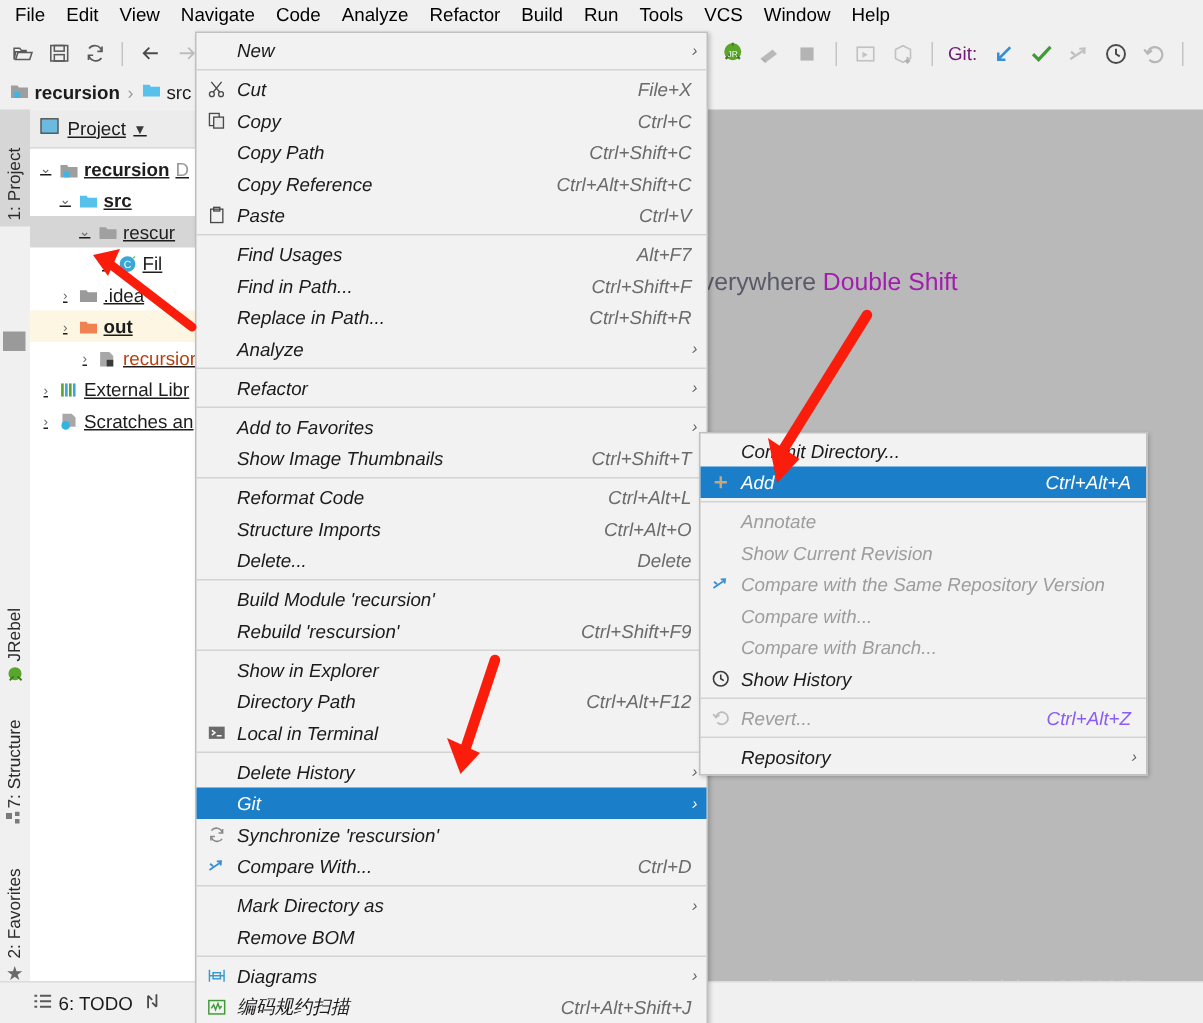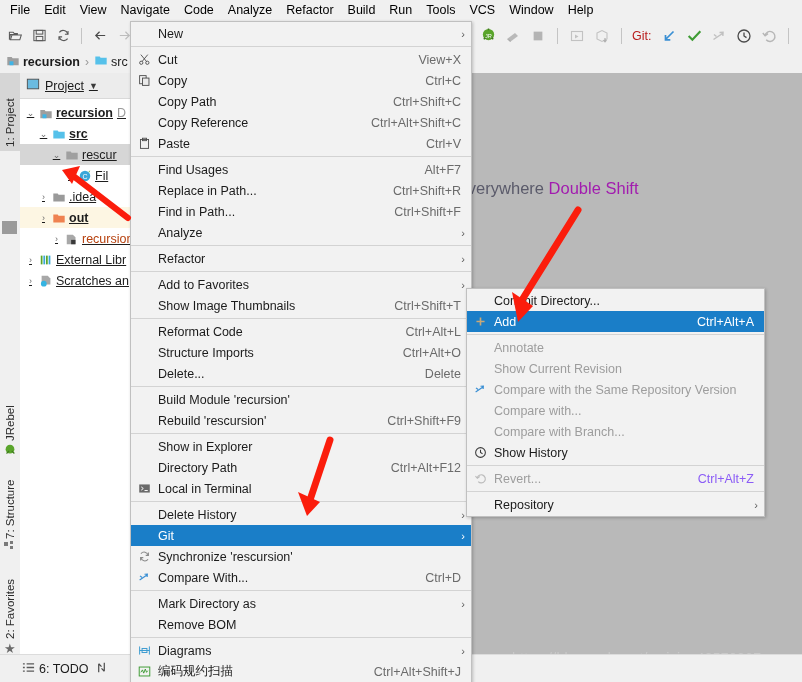--- a/index.html
+++ b/index.html
@@ -22,21 +22,21 @@
 
   
   .toolbar{
     position:absolute;left:0;top:21px;width:802px;height:29px;
     background:#f0f0f0;display:flex;align-items:center;
   }
   .tb-left{display:flex;align-items:center;padding-left:4px;gap:2px;}
   .tb-right{position:absolute;left:477px;top:0;height:29px;display:flex;align-items:center;gap:3px;}
   .tbtn{width:22px;height:22px;display:flex;align-items:center;justify-content:center;}
   .tsep{width:1px;height:16px;background:#c4c4c4;margin:0 5px;}
-  .gitlabel{font-size:12.5px;color:#b91c1c;margin:0 4px 0 2px;}
+  .gitlabel{font-size:12.5px;color:#701a75;margin:0 4px 0 2px;}
 
   
   .breadcrumb{
     position:absolute;left:0;top:50px;width:802px;height:23px;
     background:#f0f0f0;display:flex;align-items:center;padding-left:6px;gap:3px;
   }
   .bc-name{font-weight:bold;font-size:12.5px;color:#1b1b1b;}
   .bc-sep{color:#9a9a9a;font-size:12px;margin:0 2px;}
   .bc-plain{font-size:12.5px;color:#1b1b1b;}
 
@@ -75,21 +75,21 @@
   .statusbar{position:absolute;left:0;bottom:0;width:802px;height:27px;background:#f0f0f0;display:flex;align-items:center;padding-left:22px;gap:6px;border-top:1px solid #dcdcdc;}
   .sb-item{display:flex;align-items:center;gap:4px;font-size:12.5px;color:#1b1b1b;}
 
   
   .ctxmenu{
     position:absolute;left:130px;top:21px;width:340px;
     background:#f2f2f2;border:1px solid #c0c0c0;
     box-shadow:1px 1px 3px rgba(0,0,0,.22);
     padding:1px 0;z-index:50;
   }
-  .cmi{height:21px;display:flex;align-items:center;position:relative;padding:0 0 0 0;font-size:12.5px;color:#1b1b1b;}
+  .cmi{height:21px;display:flex;align-items:center;position:relative;padding:0 0 0 0;font-size:12.5px;color:#1b1b1b;font-style:italic;}
   .cmi .ico{width:27px;min-width:27px;display:flex;align-items:center;justify-content:center;}
   .cmi .txt{flex:1;white-space:nowrap;}
   .cmi .acc{color:#6b6b6b;font-size:12.5px;padding-right:10px;white-space:nowrap;}
   .cmi .sub{position:absolute;right:6px;color:#5d5d5d;font-size:11px;}
   .cmi.sel{background:#1a7ec8;color:#ffffff;}
   .cmi.sel .acc{color:#ffffff;}
   .cmi.sel .sub{color:#ffffff;}
   .cmi.dis{color:#9d9d9d;}
   .cmi.dis .acc{color:#8b5cf6;}
   .csep{height:1px;background:#d3d3d3;margin:2px 0;}
@@ -429,21 +429,21 @@
       <div class="csep"></div>
       <div class="cmi">
         <span class="ico">
           <svg width="13" height="13" viewBox="0 0 16 16">
             <circle cx="4" cy="12" r="2" fill="none" stroke="#4a4a4a" stroke-width="1.1"></circle>
             <circle cx="11.5" cy="12" r="2" fill="none" stroke="#4a4a4a" stroke-width="1.1"></circle>
             <path d="M5 10.5L12 2M10.5 10.5L3.5 2" stroke="#4a4a4a" stroke-width="1.1"></path>
           </svg>
         </span>
         <span class="txt">Cut</span>
-        <span class="acc">View+X</span>
+        <span class="acc">File+X</span>
       </div>
       <div class="cmi">
         <span class="ico">
           <svg width="13" height="13" viewBox="0 0 16 16">
             <rect x="2" y="2" width="8" height="10" fill="none" stroke="#4a4a4a" stroke-width="1.1"></rect>
             <rect x="5.5" y="5" width="8" height="9" fill="#eaeaea" stroke="#4a4a4a" stroke-width="1.1"></rect>
           </svg>
         </span>
         <span class="txt">Copy</span>
         <span class="acc">Ctrl+C</span>
@@ -469,27 +469,27 @@
         <span class="acc">Ctrl+V</span>
       </div>
       <div class="csep"></div>
       <div class="cmi">
         <span class="ico"></span>
         <span class="txt">Find Usages</span>
         <span class="acc">Alt+F7</span>
       </div>
       <div class="cmi">
         <span class="ico"></span>
+        <span class="txt">Find in Path...</span>
+        <span class="acc">Ctrl+Shift+F</span>
+      </div>
+      <div class="cmi">
+        <span class="ico"></span>
         <span class="txt">Replace in Path...</span>
         <span class="acc">Ctrl+Shift+R</span>
-      </div>
-      <div class="cmi">
-        <span class="ico"></span>
-        <span class="txt">Find in Path...</span>
-        <span class="acc">Ctrl+Shift+F</span>
       </div>
       <div class="cmi">
         <span class="ico"></span>
         <span class="txt">Analyze</span>
         <span class="sub">›</span>
       </div>
       <div class="csep"></div>
       <div class="cmi">
         <span class="ico"></span>
         <span class="txt">Refactor</span>

